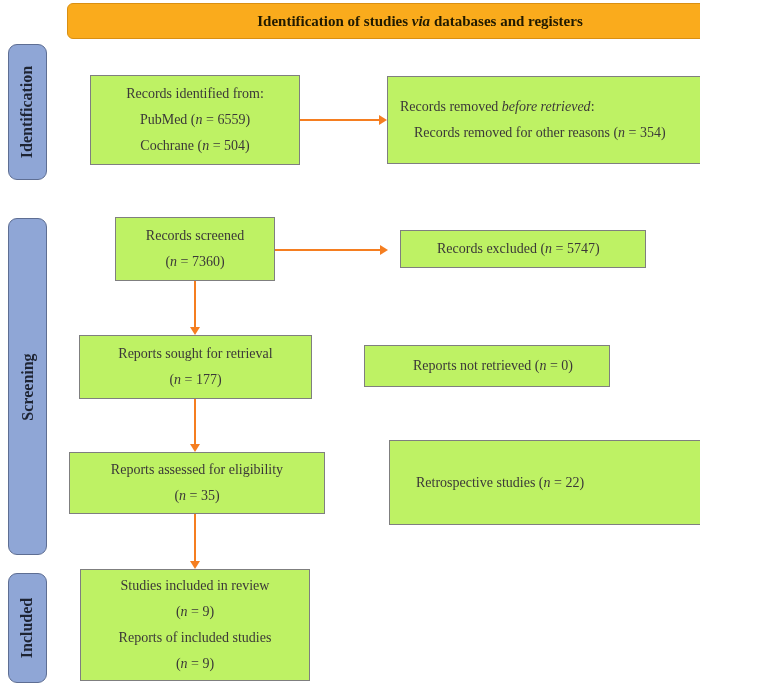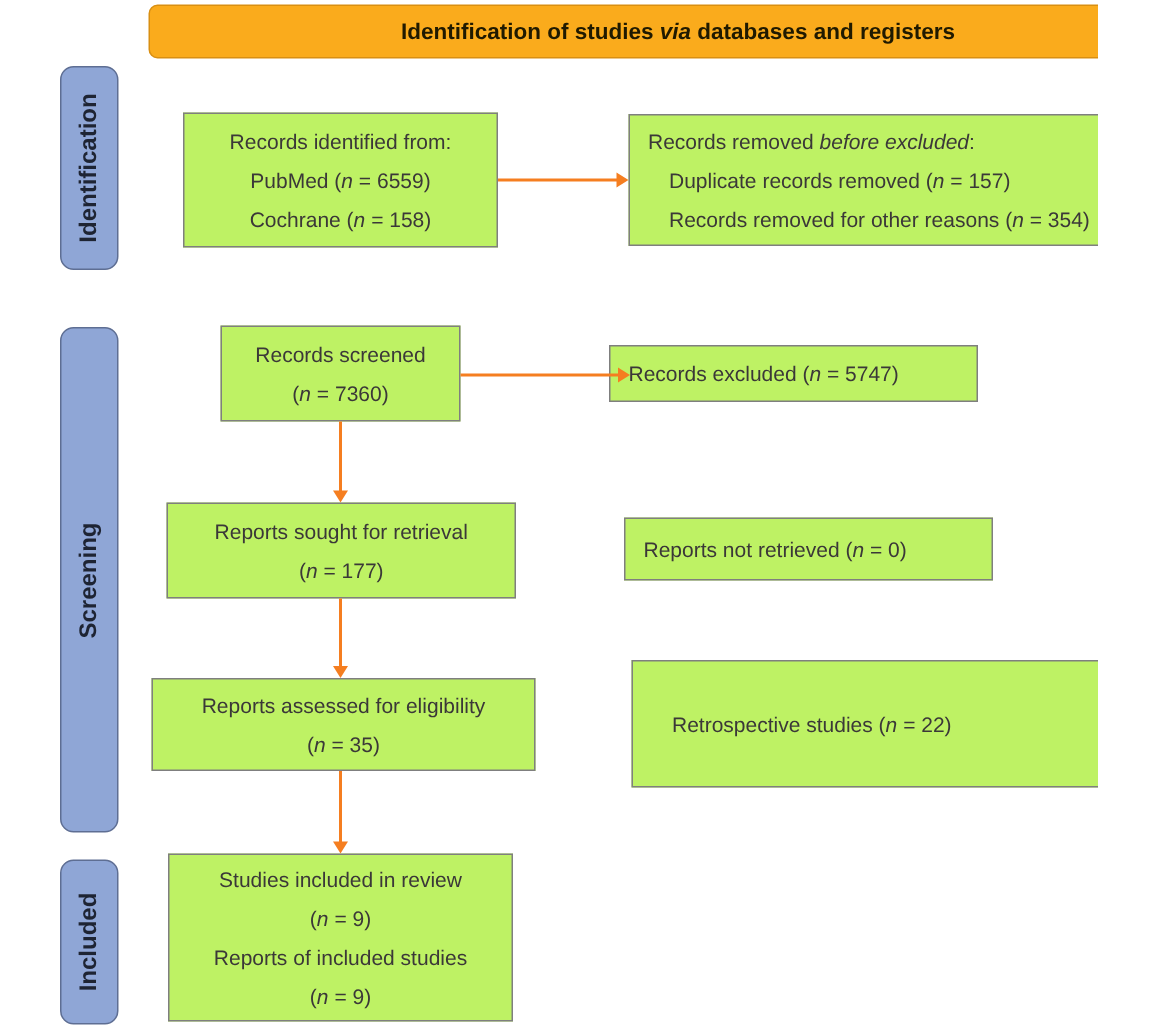--- a/index.html
+++ b/index.html
@@ -1,18 +1,18 @@
 <!DOCTYPE html>
 <html><head>
 <meta charset="utf-8">
 <style>
   html,body{margin:0;padding:0;background:#ffffff;}
   .canvas{
     position:relative;width:700px;height:685px;background:#ffffff;
-    font-family:Liberation Sans, sans-serif;overflow:hidden;margin-left:32px;
+    font-family:Liberation Serif, serif;overflow:hidden;
   }
   .banner{
     position:absolute;left:67px;top:3px;width:706px;height:36px;
     background:#FAAB1C;border:1px solid #d98f12;border-radius:6px;
     display:flex;align-items:center;justify-content:center;
     font-weight:bold;font-size:15px;color:#201a00;box-sizing:border-box;
   }
   .stage-tab{
     position:absolute;left:8px;width:39px;background:#8FA6D6;
     border:1px solid #5E6E93;border-radius:9px;box-sizing:border-box;
@@ -60,44 +60,43 @@
   <div class="stage-tab" style="top:218px;height:337px;">
     <span class="vtext">Screening</span>
   </div>
   <div class="stage-tab" style="top:573px;height:110px;">
     <span class="vtext">Included</span>
   </div>
 
   <div class="fbox center" style="left:90px;top:75px;width:210px;height:90px;">
     <div class="line"><span>Records identified from:</span><i></i><span></span></div>
     <div class="line"><span>PubMed (</span><i>n</i><span> = 6559)</span></div>
-    <div class="line"><span>Cochrane (</span><i>n</i><span> = 158)</span></div>
+    <div class="line"><span>Cochrane (</span><i>n</i><span> = 504)</span></div>
   </div>
 
   <div class="fbox leftalign" style="left:387px;top:76px;width:388px;height:88px;">
-    <div class="line"><span>Records removed </span><i>before excluded</i><span>:</span></div>
-    <div class="line indent"><span>Duplicate records removed (</span><i>n</i><span> = 157)</span></div>
+    <div class="line"><span>Records removed </span><i>before retrieved</i><span>:</span></div>
     <div class="line indent"><span>Records removed for other reasons (</span><i>n</i><span> = 354)</span></div>
   </div>
 
   <div class="fbox center" style="left:115px;top:217px;width:160px;height:64px;">
     <div class="line"><span>Records screened</span><i></i><span></span></div>
     <div class="line"><span>(</span><i>n</i><span> = 7360)</span></div>
   </div>
 
-  <div class="fbox leftalign" style="left:374px;top:230px;width:246px;height:38px;">
+  <div class="fbox leftalign" style="left:400px;top:230px;width:246px;height:38px;padding-left:24px;">
     <div class="line"><span>Records excluded (</span><i>n</i><span> = 5747)</span></div>
   </div>
 
   <div class="fbox center" style="left:79px;top:335px;width:233px;height:64px;">
     <div class="line"><span>Reports sought for retrieval</span><i></i><span></span></div>
     <div class="line"><span>(</span><i>n</i><span> = 177)</span></div>
   </div>
 
-  <div class="fbox leftalign" style="left:384px;top:345px;width:246px;height:42px;">
+  <div class="fbox leftalign" style="left:364px;top:345px;width:246px;height:42px;align-items:center;">
     <div class="line"><span>Reports not retrieved (</span><i>n</i><span> = 0)</span></div>
   </div>
 
   <div class="fbox center" style="left:69px;top:452px;width:256px;height:62px;">
     <div class="line"><span>Reports assessed for eligibility</span><i></i><span></span></div>
     <div class="line"><span>(</span><i>n</i><span> = 35)</span></div>
   </div>
 
   <div class="fbox leftalign" style="left:389px;top:440px;width:347px;height:85px;">
     <div class="line indent"><span>Retrospective studies (</span><i>n</i><span> = 22)</span></div>

